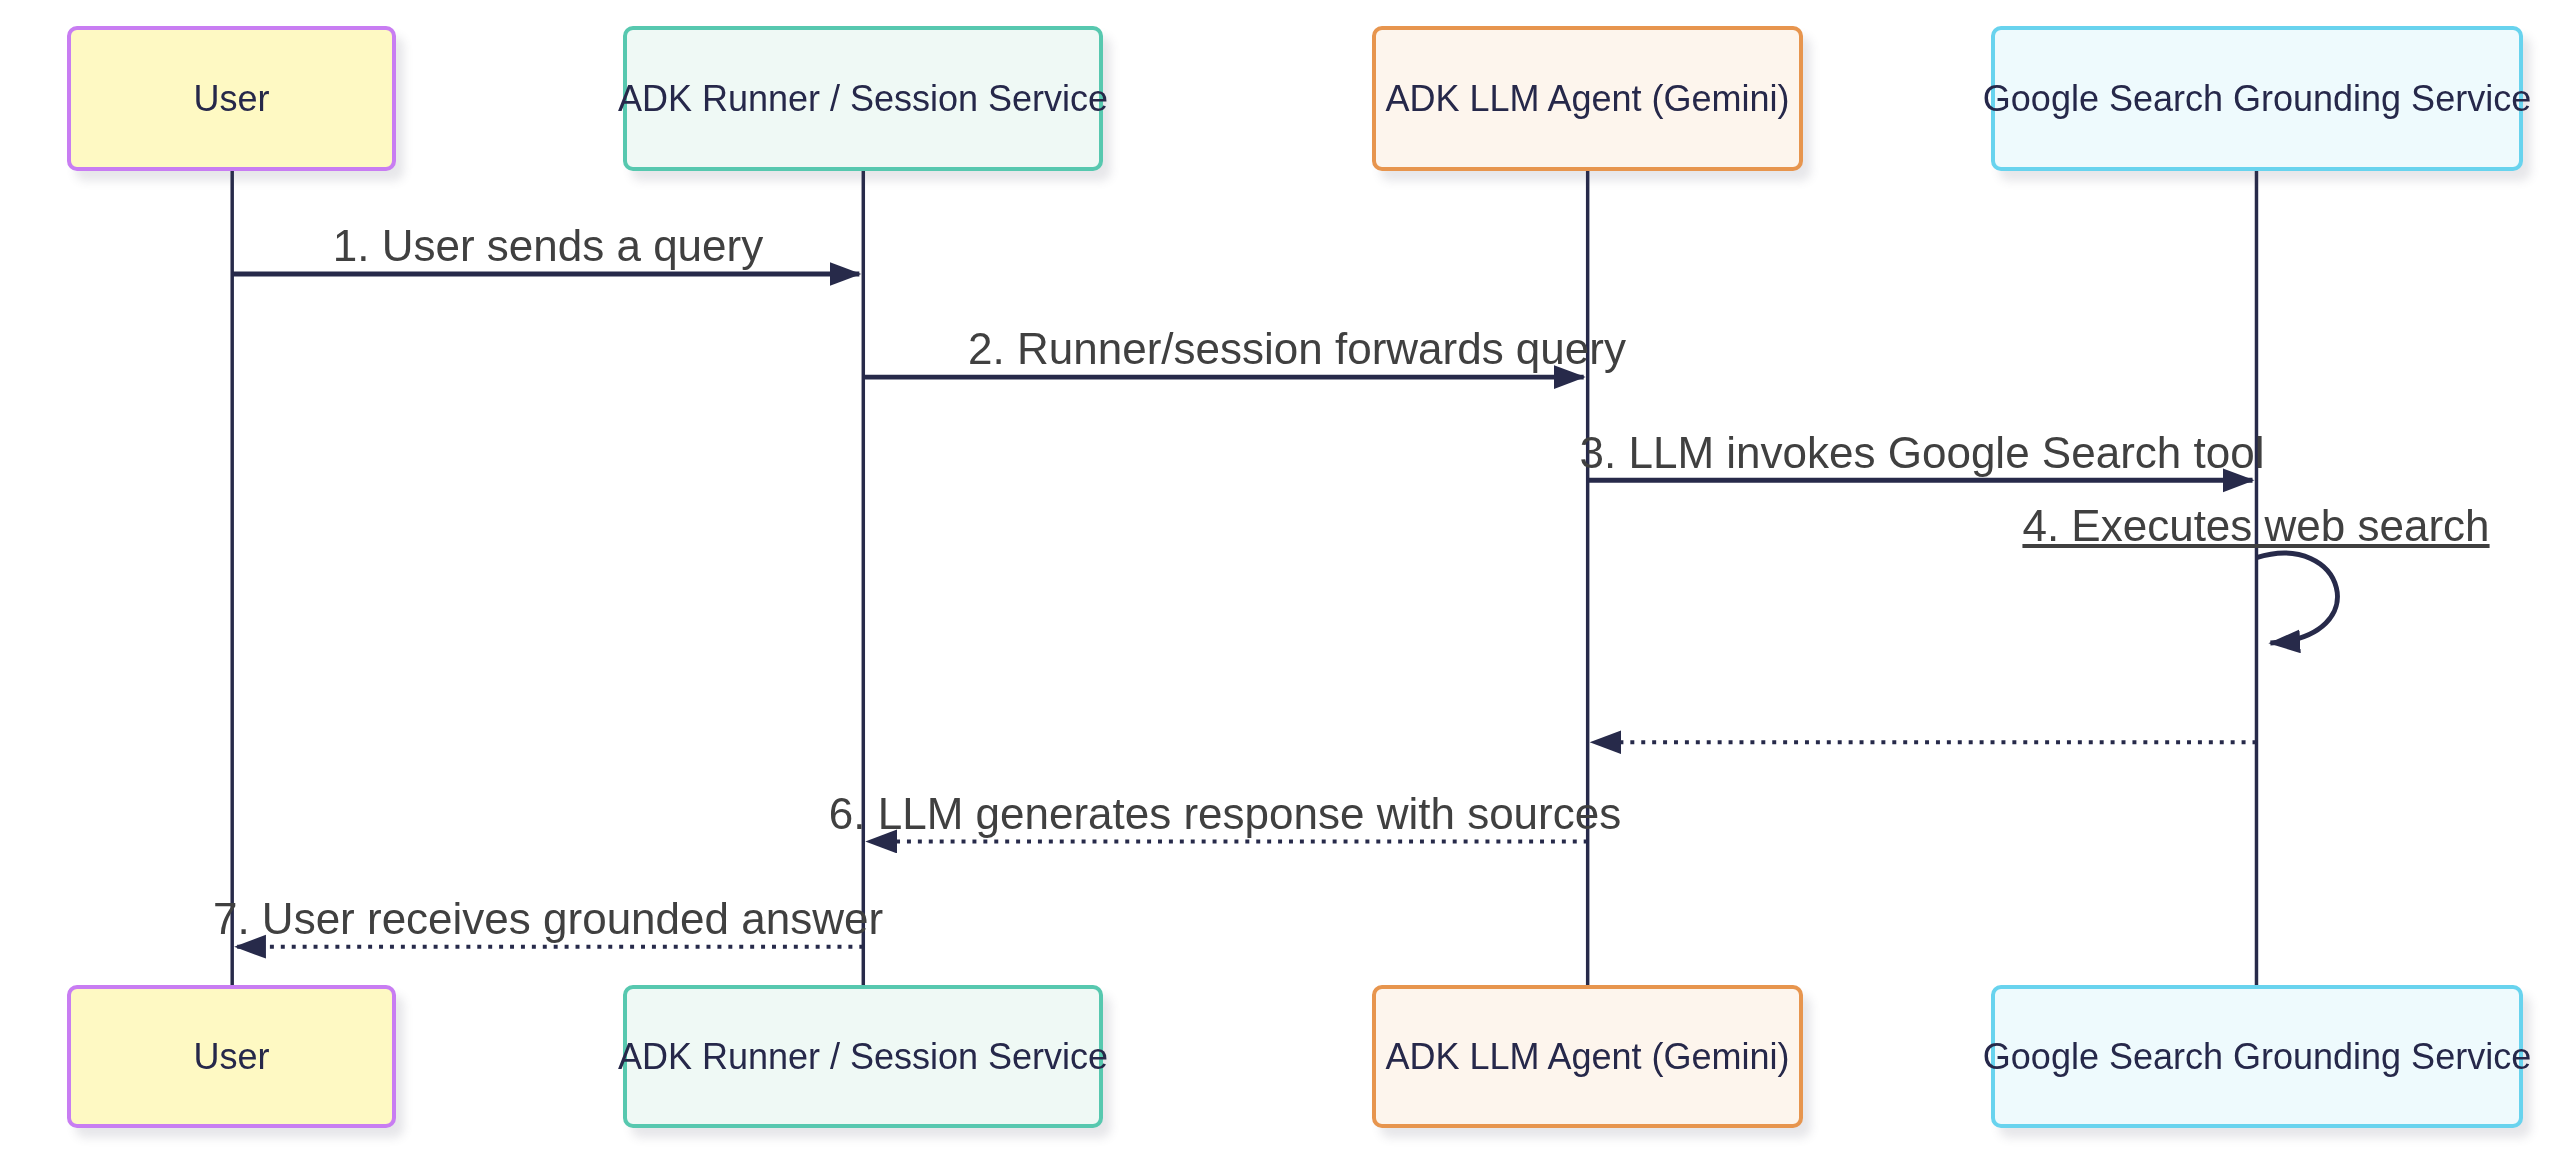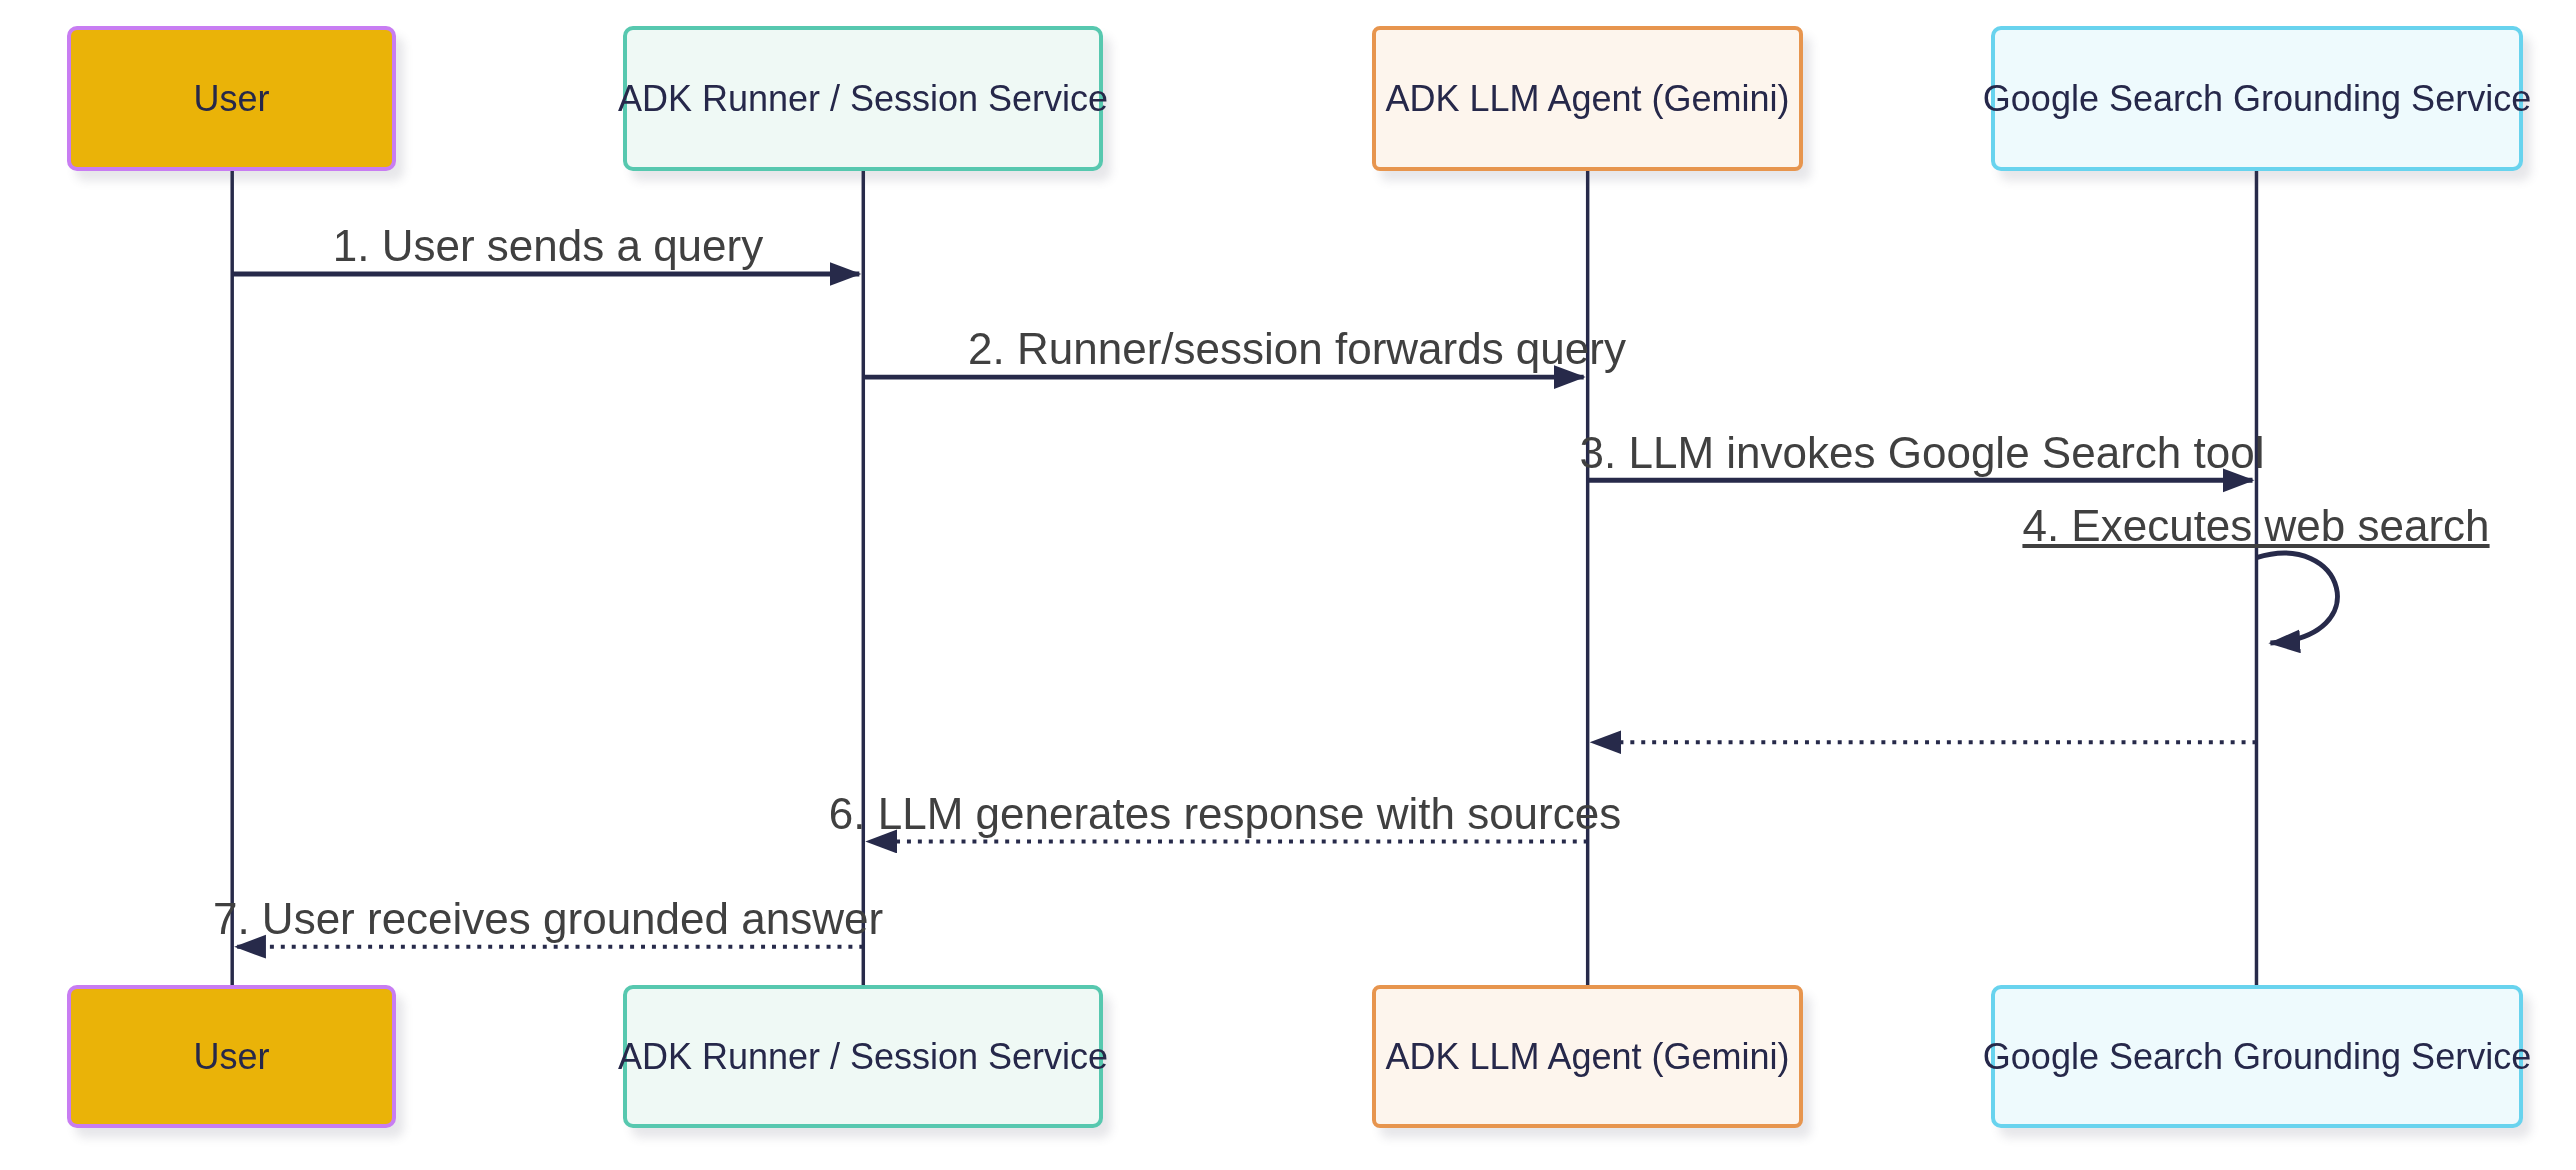--- a/index.html
+++ b/index.html
@@ -14,23 +14,23 @@
   .layer{position:absolute;left:0;top:0;width:2576px;height:1171px;}
   .actor{
     position:absolute;
     display:flex;align-items:center;justify-content:center;
     border:4px solid;border-radius:10px;
     font-size:36px;line-height:1.15;text-align:center;
     box-shadow:8px 10px 10px rgba(70,70,90,0.13);
     box-sizing:border-box;
     white-space:nowrap;
   }
-  .actor.purple{border-color:#c87df2;background:#eab308;}
+  .actor.purple{border-color:#c87df2;background:#fef9c3;}
   .actor.teal{border-color:#57c8af;background:#eff9f5;}
-  .actor.orange{border-color:#e7954e;background:#fdf5ed;border-radius:8px;}
+  .actor.orange{border-color:#e7954e;background:#fdf5ed;}
   .actor.cyan{border-color:#68d3ee;background:#eefafd;}
   .msg{
     position:absolute;
     transform:translateX(-50%);
     font-size:44px;line-height:44px;height:44px;
     white-space:nowrap;text-align:center;
     color:#404040;
   }
 </style>
 </head>

